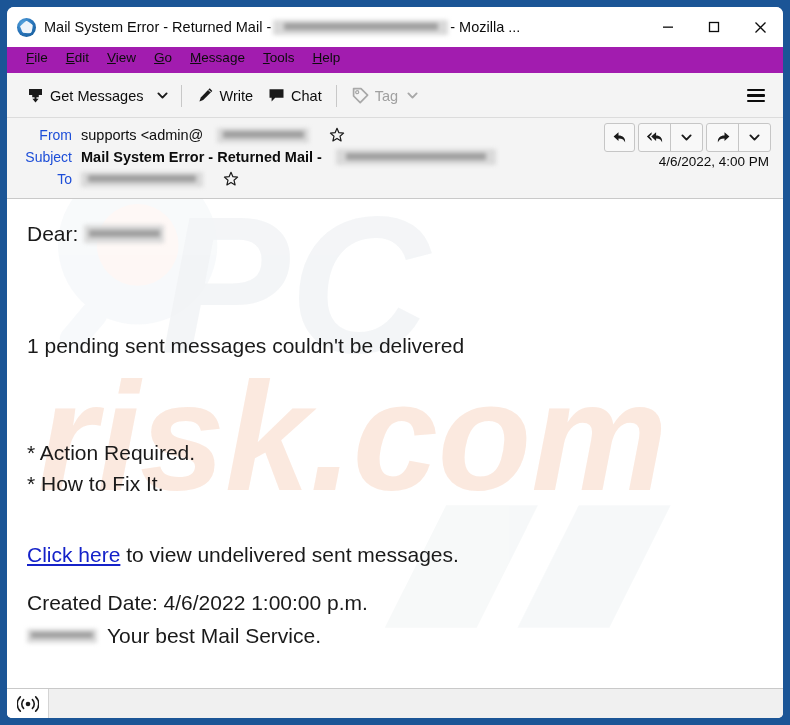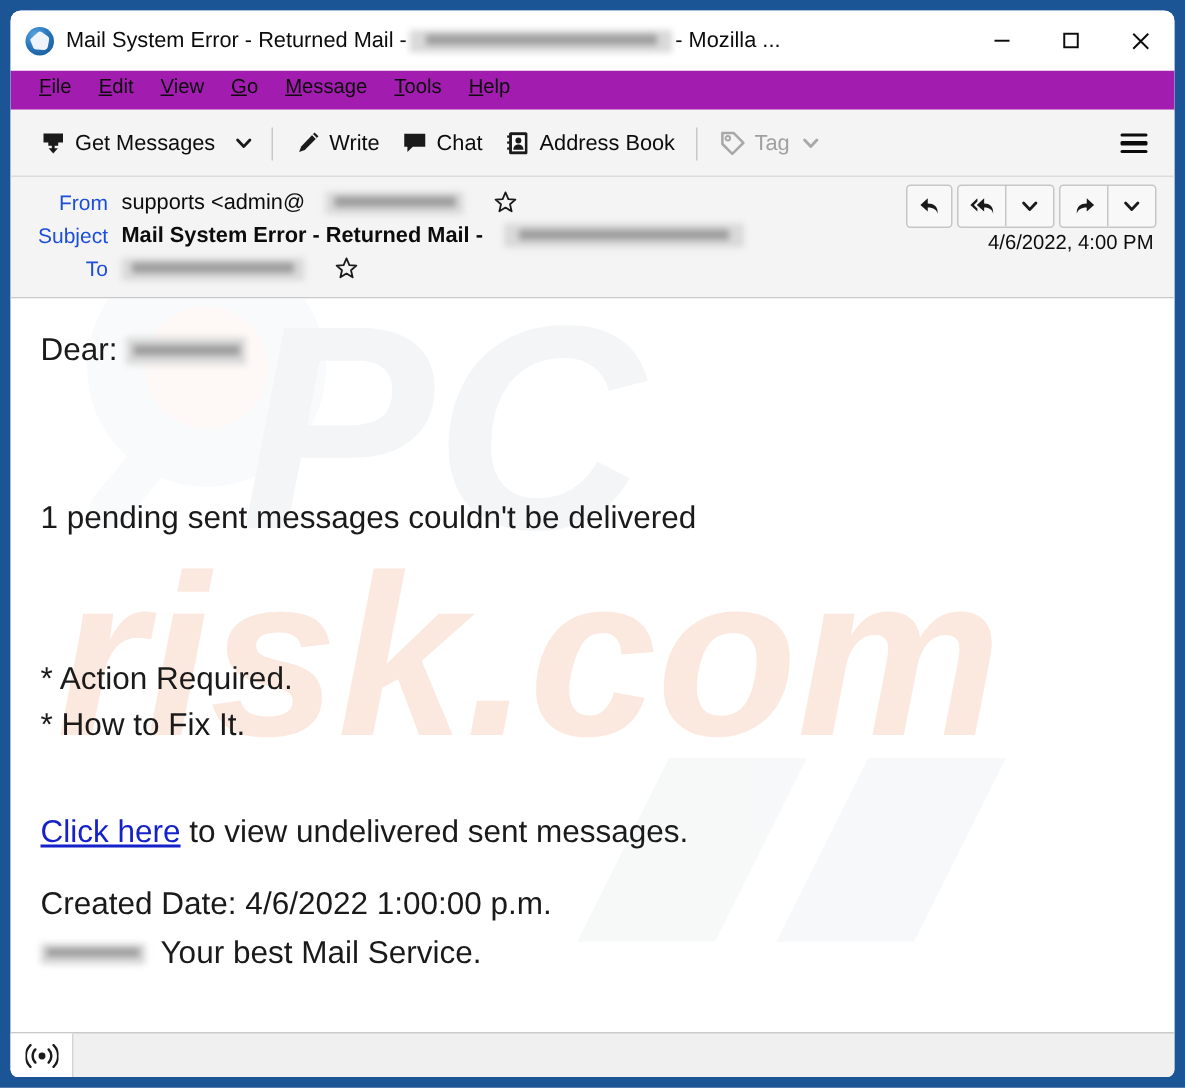--- a/index.html
+++ b/index.html
@@ -365,32 +365,20 @@
       <span>Write</span>
     </div>
 
     <div class="tb-btn">
       <svg width="19" height="19" viewBox="0 0 19 19">
         <path d="M2.5 3.2 h14 v8.6 h-8.3 l-3.6 3.6 v-3.6 h-2.1 z" fill="#1a1a1a"></path>
       </svg>
       <span>Chat</span>
     </div>
 
-    <div class="tb-btn">
-      <svg width="19" height="19" viewBox="0 0 19 19">
-        <rect x="3.4" y="2.2" width="12.2" height="14.6" rx="1" fill="#1a1a1a"></rect>
-        <rect x="5.3" y="4.1" width="8.6" height="10.8" fill="#ffffff"></rect>
-        <circle cx="9.6" cy="7.6" r="2" fill="#1a1a1a"></circle>
-        <path d="M6.2 13.8 c0-2.3 1.6-3.5 3.4-3.5 s3.4 1.2 3.4 3.5 z" fill="#1a1a1a"></path>
-        <rect x="2.1" y="4.3" width="2" height="1.5" fill="#1a1a1a"></rect>
-        <rect x="2.1" y="8.3" width="2" height="1.5" fill="#1a1a1a"></rect>
-        <rect x="2.1" y="12.3" width="2" height="1.5" fill="#1a1a1a"></rect>
-      </svg>
-      <span>Address Book</span>
-    </div>
 
     <div class="tb-sep"></div>
 
     <div class="tb-btn disabled">
       <svg width="19" height="19" viewBox="0 0 19 19">
         <path d="M2.6 2.6 h7.4 l6.6 6.6 -7.4 7.4 -6.6 -6.6 z" fill="none" stroke="#a8a8a8" stroke-width="1.7" stroke-linejoin="round"></path>
         <circle cx="6.2" cy="6.2" r="1.5" fill="none" stroke="#a8a8a8" stroke-width="1.3"></circle>
       </svg>
       <span>Tag</span>
       <svg width="13" height="13" viewBox="0 0 13 13" style="margin-left:3px">

